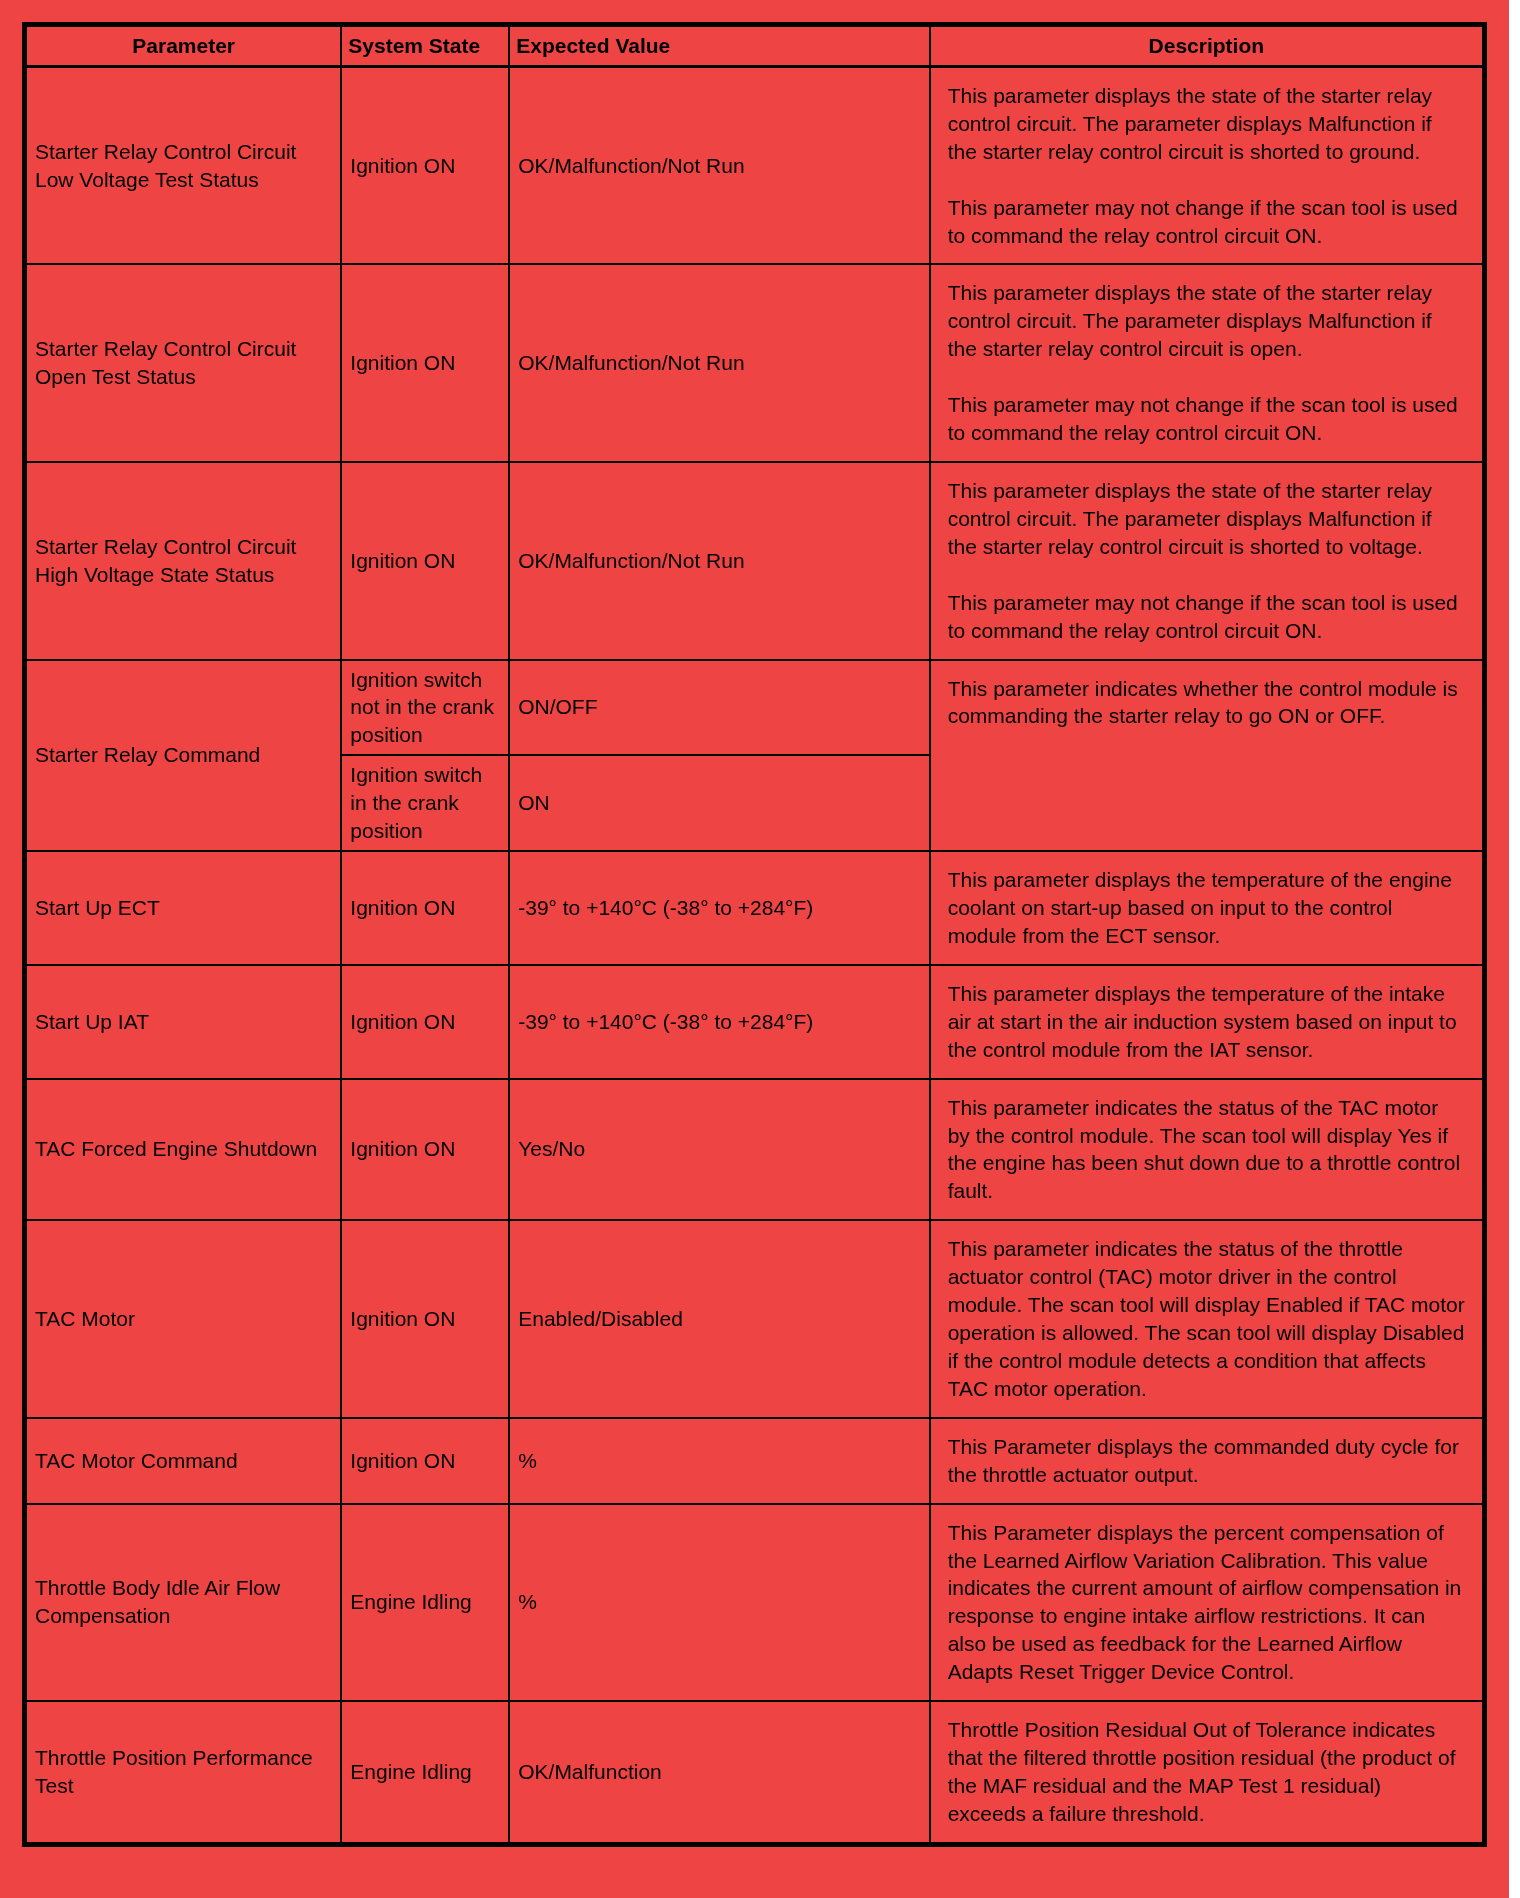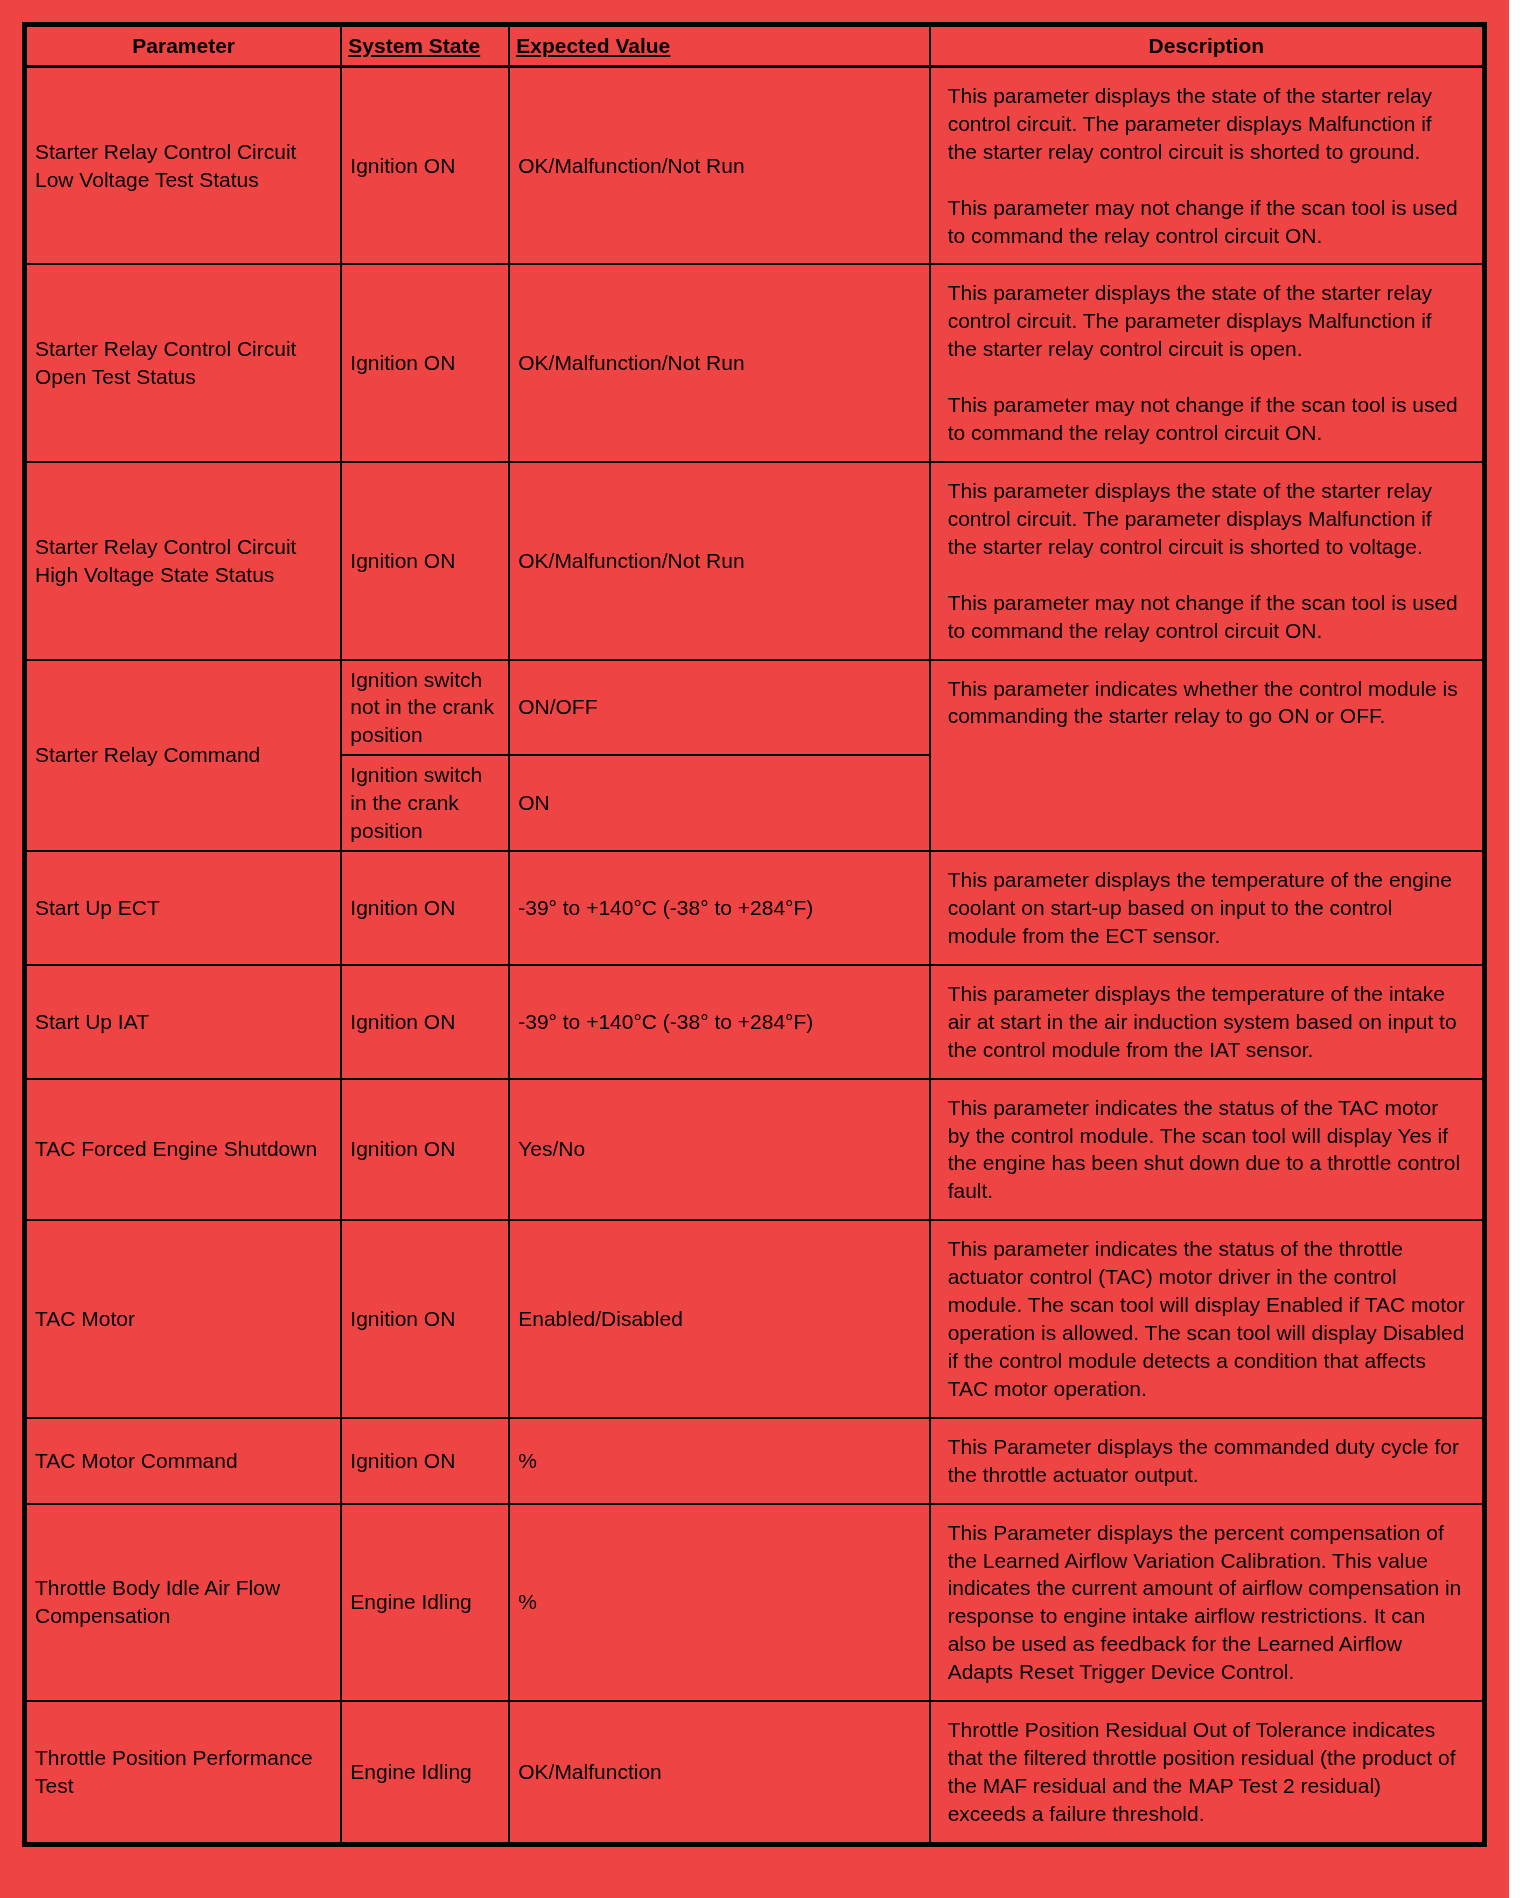--- a/index.html
+++ b/index.html
@@ -30,21 +30,21 @@
     line-height: 1.33;
     overflow-wrap: break-word;
   }
   table.params th {
     font-weight: bold;
     border-bottom: 3px solid #000000;
     padding: 5px 6px;
     vertical-align: middle;
   }
   th.th-center { text-align: center; }
-  th.th-left   { text-align: left; text-decoration: underline; }
+  th.th-left   { text-align: left; }
   td.col-param    { vertical-align: middle; text-align: left; }
   td.col-state    { vertical-align: middle; text-align: left; }
   td.col-expected { vertical-align: middle; text-align: left; }
   td.col-desc     { vertical-align: top;    text-align: left; }
   td.col-desc p { margin: 9px; }
   td.col-desc p + p { margin-top: 1.33em; }
 </style>
 </head>
 <body>
 
@@ -150,18 +150,18 @@
           <td class="col-expected">%</td>
           <td class="col-desc" rowspan="1">
             <p>This Parameter displays the percent compensation of the Learned Airflow Variation Calibration. This value indicates the current amount of airflow compensation in response to engine intake airflow restrictions. It can also be used as feedback for the Learned Airflow Adapts Reset Trigger Device Control.</p>
           </td>
         </tr>
         <tr>
           <td class="col-param" rowspan="1">Throttle Position Performance Test</td>
           <td class="col-state">Engine Idling</td>
           <td class="col-expected">OK/Malfunction</td>
           <td class="col-desc" rowspan="1">
-            <p>Throttle Position Residual Out of Tolerance indicates that the filtered throttle position residual (the product of the MAF residual and the MAP Test 2 residual) exceeds a failure threshold.</p>
+            <p>Throttle Position Residual Out of Tolerance indicates that the filtered throttle position residual (the product of the MAF residual and the MAP Test 1 residual) exceeds a failure threshold.</p>
           </td>
         </tr>
       </tbody>
   </table>
 </div>
 
 </body></html>

